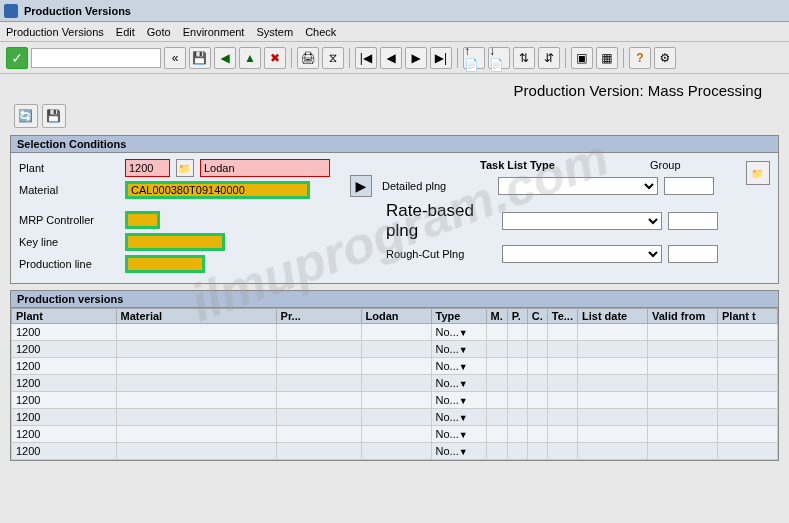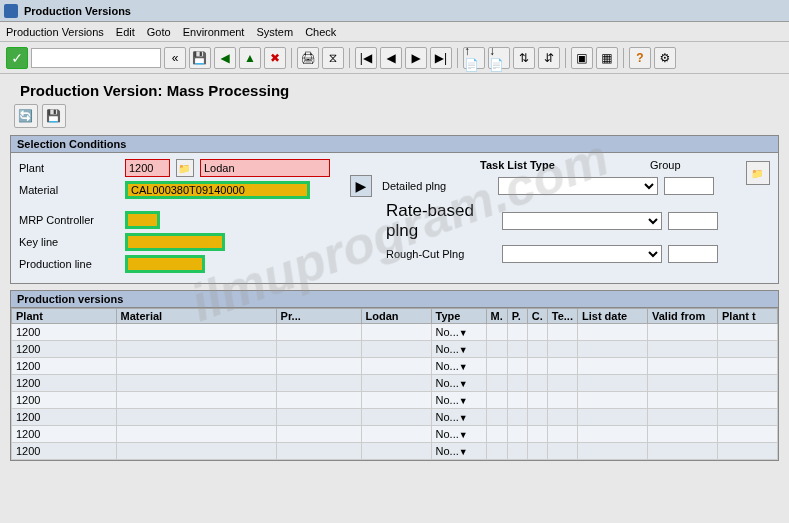--- a/index.html
+++ b/index.html
@@ -69,24 +69,25 @@
       font-size: 11px;
     }
     .toolbar-sep {
       width: 1px; height: 20px;
       background: #aaa;
       margin: 0 2px;
     }
 
     
     .page-title {
-      padding: 8px 20px 4px;
+      padding: 8px 27px 4px;
       font-size: 15px;
-      font-weight: bold;
+      font-weight: normal;
       color: #000;
+      text-align: right;
     }
 
     
     .sub-toolbar {
       display: flex;
       align-items: center;
       padding: 2px 14px;
       gap: 4px;
       height: 26px;
     }

